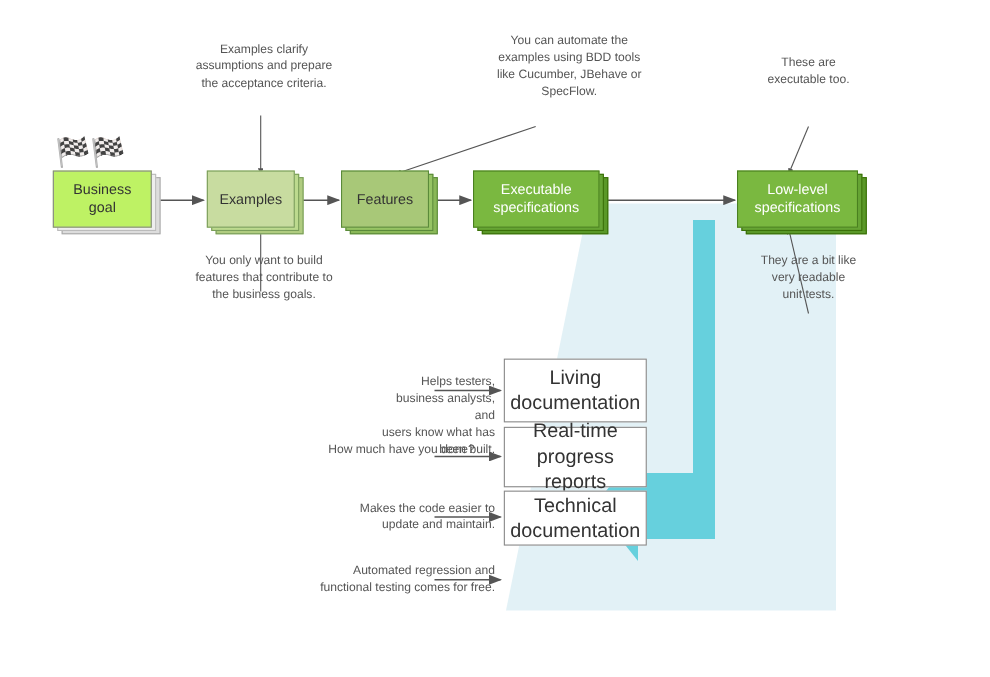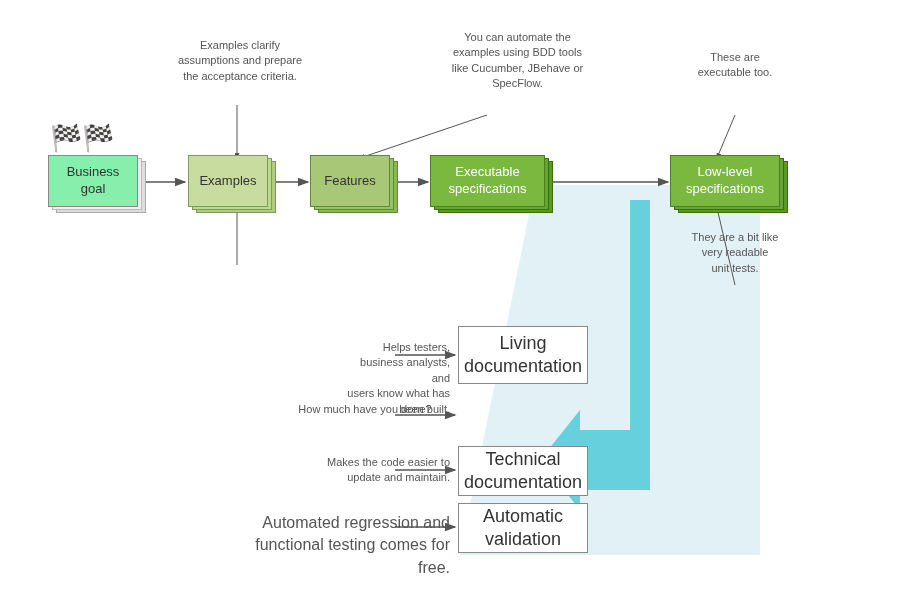--- a/index.html
+++ b/index.html
@@ -56,21 +56,21 @@
       background: #7ab840;
       border-color: #4a8020;
       color: #fff;
     }
     .flow-box.white-box {
       background: #fff;
       border-color: #888;
       font-size: 18px;
     }
     .flow-box.business-goal {
-      background: #86efac;
+      background: #bef264;
       border: 1.5px solid #888;
       flex-direction: column;
     }
 
     svg.diagram-svg {
       position: absolute;
       top: 0;
       left: 0;
       width: 900px;
       height: 615px;
@@ -165,43 +165,44 @@
   </div>
 
   <div style="position:absolute; left:670px; top:155px;">
     <div style="position:absolute; left:8px; top:6px; width:110px; height:52px; background:#5a9828; border:1.5px solid #3a7008;"></div>
     <div style="position:absolute; left:4px; top:3px; width:110px; height:52px; background:#66a434; border:1.5px solid #3a7008;"></div>
     <div class="flow-box green-dark" style="position:absolute; left:0; top:0; width:110px; height:52px;">
       <span>Low-level<br>specifications</span>
     </div>
   </div>
 
+  <div class="annotation" style="left:160px; top:230px; width:160px;">You only want to build<br>features that contribute to<br>the business goals.</div>
 
   <div class="annotation" style="left:680px; top:230px; width:110px;">They are a bit like<br>very readable<br>unit tests.</div>
 
   <div style="position:absolute; left:340px; top:340px; width:110px;">
     <div class="annotation" style="position:relative; text-align:right; width:110px; font-size:11px; line-height:1.4;">Helps testers, business analysts, and<br>users know what has been built.</div>
   </div>
   <div class="flow-box white-box" style="position:absolute; left:458px; top:326px; width:130px; height:58px;">
     <span>Living<br>documentation</span>
   </div>
 
   <div style="position:absolute; left:280px; top:402px;">
     <div class="annotation" style="position:relative; text-align:center; width:170px; font-size:11px; line-height:1.4;">How much have you done?</div>
   </div>
+  <div class="flow-box white-box" style="position:absolute; left:458px; top:388px; width:130px; height:55px;">
+    <span>Real-time<br>progress reports</span>
+  </div>
 
   <div style="position:absolute; left:285px; top:455px;">
     <div class="annotation" style="position:relative; text-align:right; width:165px; font-size:11px; line-height:1.4;">Makes the code easier to<br>update and maintain.</div>
   </div>
   <div class="flow-box white-box" style="position:absolute; left:458px; top:446px; width:130px; height:50px;">
     <span>Technical<br>documentation</span>
   </div>
 
   <div style="position:absolute; left:245px; top:512px;">
-    <div class="annotation" style="position:relative; text-align:right; width:205px; font-size:16px; line-height:1.4;">Automated regression and<br>functional testing comes for free.</div>
-  </div>
-  <div class="flow-box white-box" style="position:absolute; left:458px; top:503px; width:130px; height:50px;">
-    <span>Automatic<br>validation</span>
+    <div class="annotation" style="position:relative; text-align:right; width:205px; font-size:11px; line-height:1.4;">Automated regression and<br>functional testing comes for free.</div>
   </div>
 
   <div style="position:absolute; left:50px; top:125px; font-size:26px; line-height:1;">🏁🏁</div>
 
 </div>
 
 </body></html>

